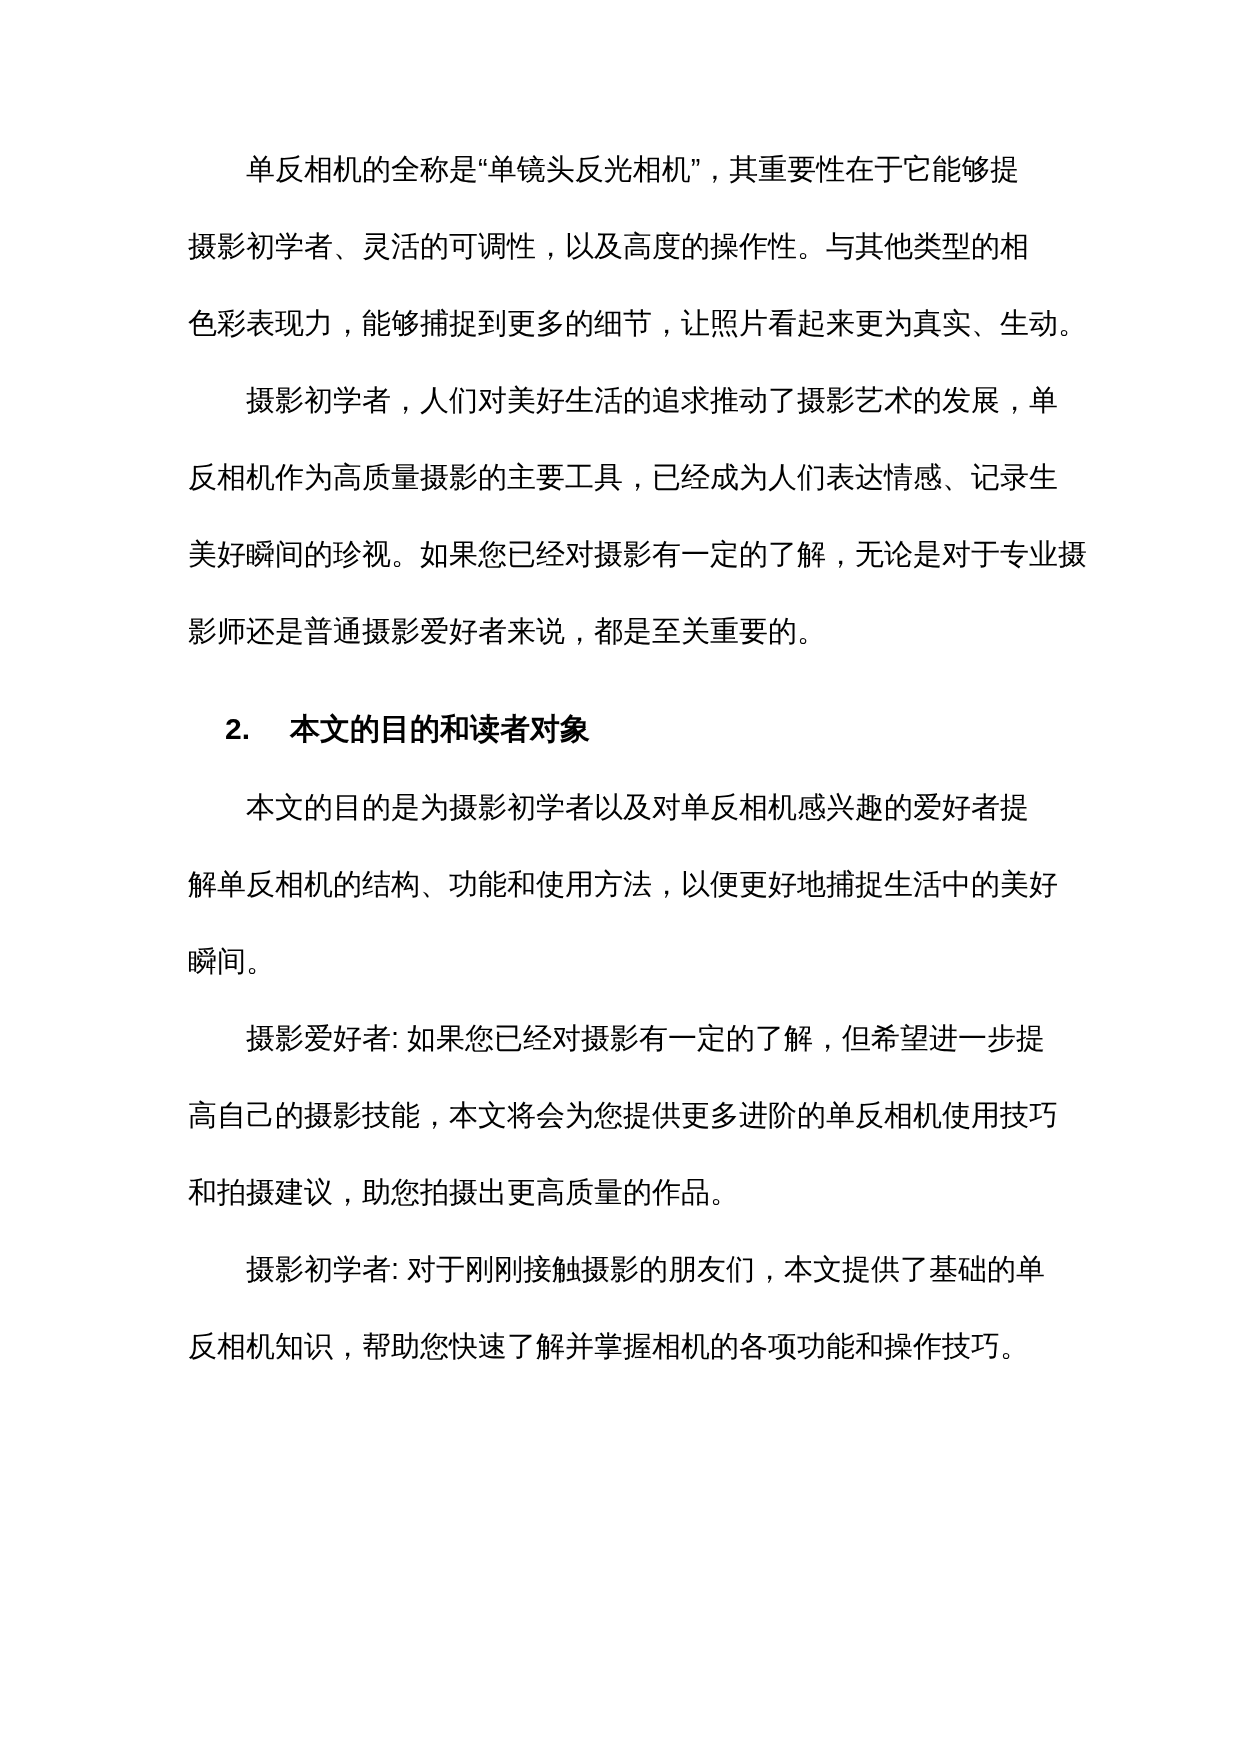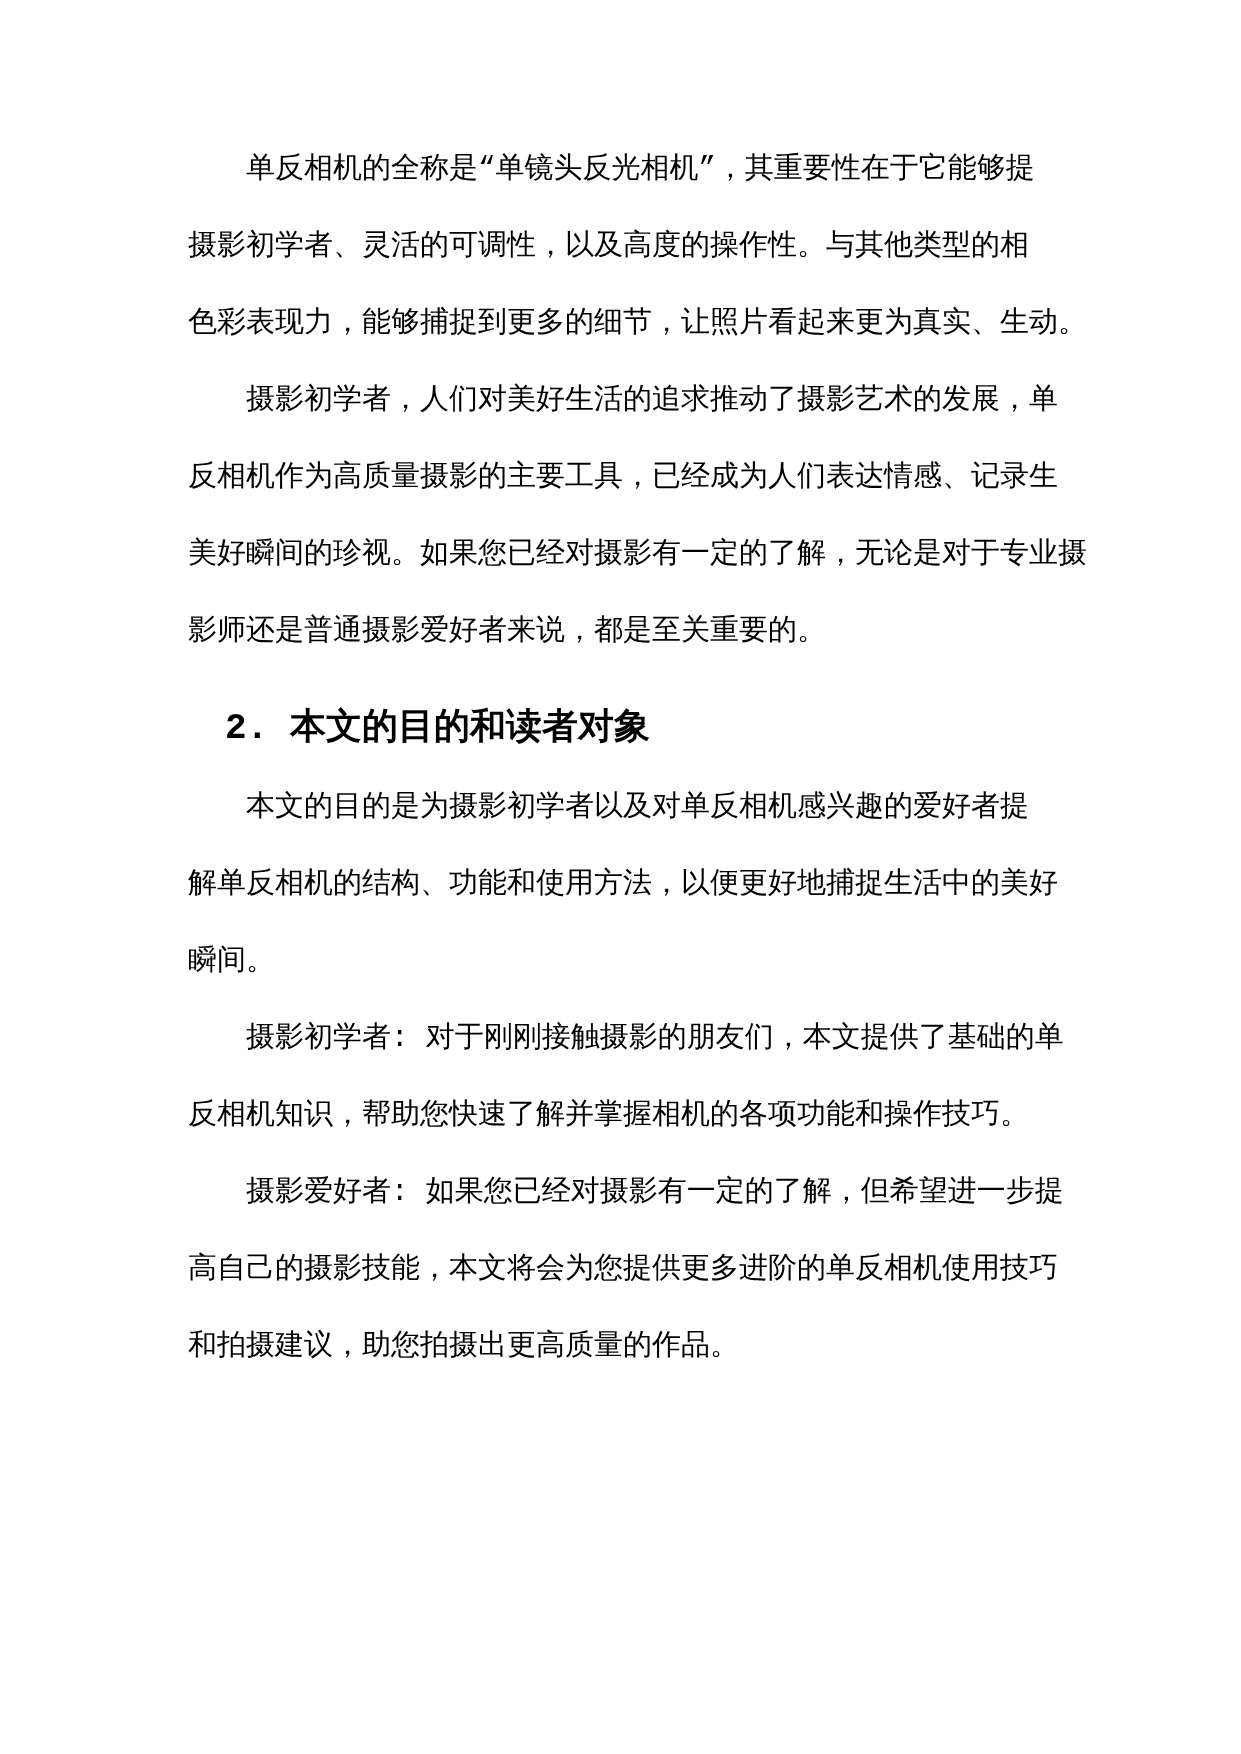--- a/index.html
+++ b/index.html
@@ -14,21 +14,21 @@
     margin: 0 auto;
     background: #ffffff;
     overflow: hidden;
     color: #000000;
   }
   .content {
     position: absolute;
     left: 188px;
     top: 131px;
     width: 866px;
-    font-family: Liberation Mono, monospace;
+    font-family: Liberation Sans, sans-serif;
     font-size: 29px;
     color: #000000;
   }
   .para {
     margin: 0;
     padding: 0;
   }
   .line {
     height: 77px;
     line-height: 77px;
@@ -38,21 +38,21 @@
   .line.first {
     padding-left: 58px;
   }
   .heading {
     margin-top: 20px;
     margin-bottom: 2px;
     padding-left: 37px;
     height: 77px;
     line-height: 77px;
     font-weight: bold;
-    font-size: 36px;
+    font-size: 30px;
     white-space: nowrap;
   }
   .heading .num {
     display: inline-block;
     width: 65px;
     font-weight: bold;
   }
 </style>
 </head>
 <body>
@@ -70,22 +70,22 @@
         <div class="line">美好瞬间的珍视。如果您已经对摄影有一定的了解，无论是对于专业摄</div>
         <div class="line">影师还是普通摄影爱好者来说，都是至关重要的。</div>
       </div>
       <div class="heading"><span class="num">2.</span><span>本文的目的和读者对象</span></div>
       <div class="para">
         <div class="line first">本文的目的是为摄影初学者以及对单反相机感兴趣的爱好者提</div>
         <div class="line">解单反相机的结构、功能和使用方法，以便更好地捕捉生活中的美好</div>
         <div class="line">瞬间。</div>
       </div>
       <div class="para">
-        <div class="line first">摄影初学者: 对于刚刚接触摄影的朋友们，本文提供了基础的单</div>
-        <div class="line">反相机知识，帮助您快速了解并掌握相机的各项功能和操作技巧。</div>
-      </div>
-      <div class="para">
         <div class="line first">摄影爱好者: 如果您已经对摄影有一定的了解，但希望进一步提</div>
         <div class="line">高自己的摄影技能，本文将会为您提供更多进阶的单反相机使用技巧</div>
         <div class="line">和拍摄建议，助您拍摄出更高质量的作品。</div>
+      </div>
+      <div class="para">
+        <div class="line first">摄影初学者: 对于刚刚接触摄影的朋友们，本文提供了基础的单</div>
+        <div class="line">反相机知识，帮助您快速了解并掌握相机的各项功能和操作技巧。</div>
       </div>
     </div>
 </div>
 
 </body></html>

